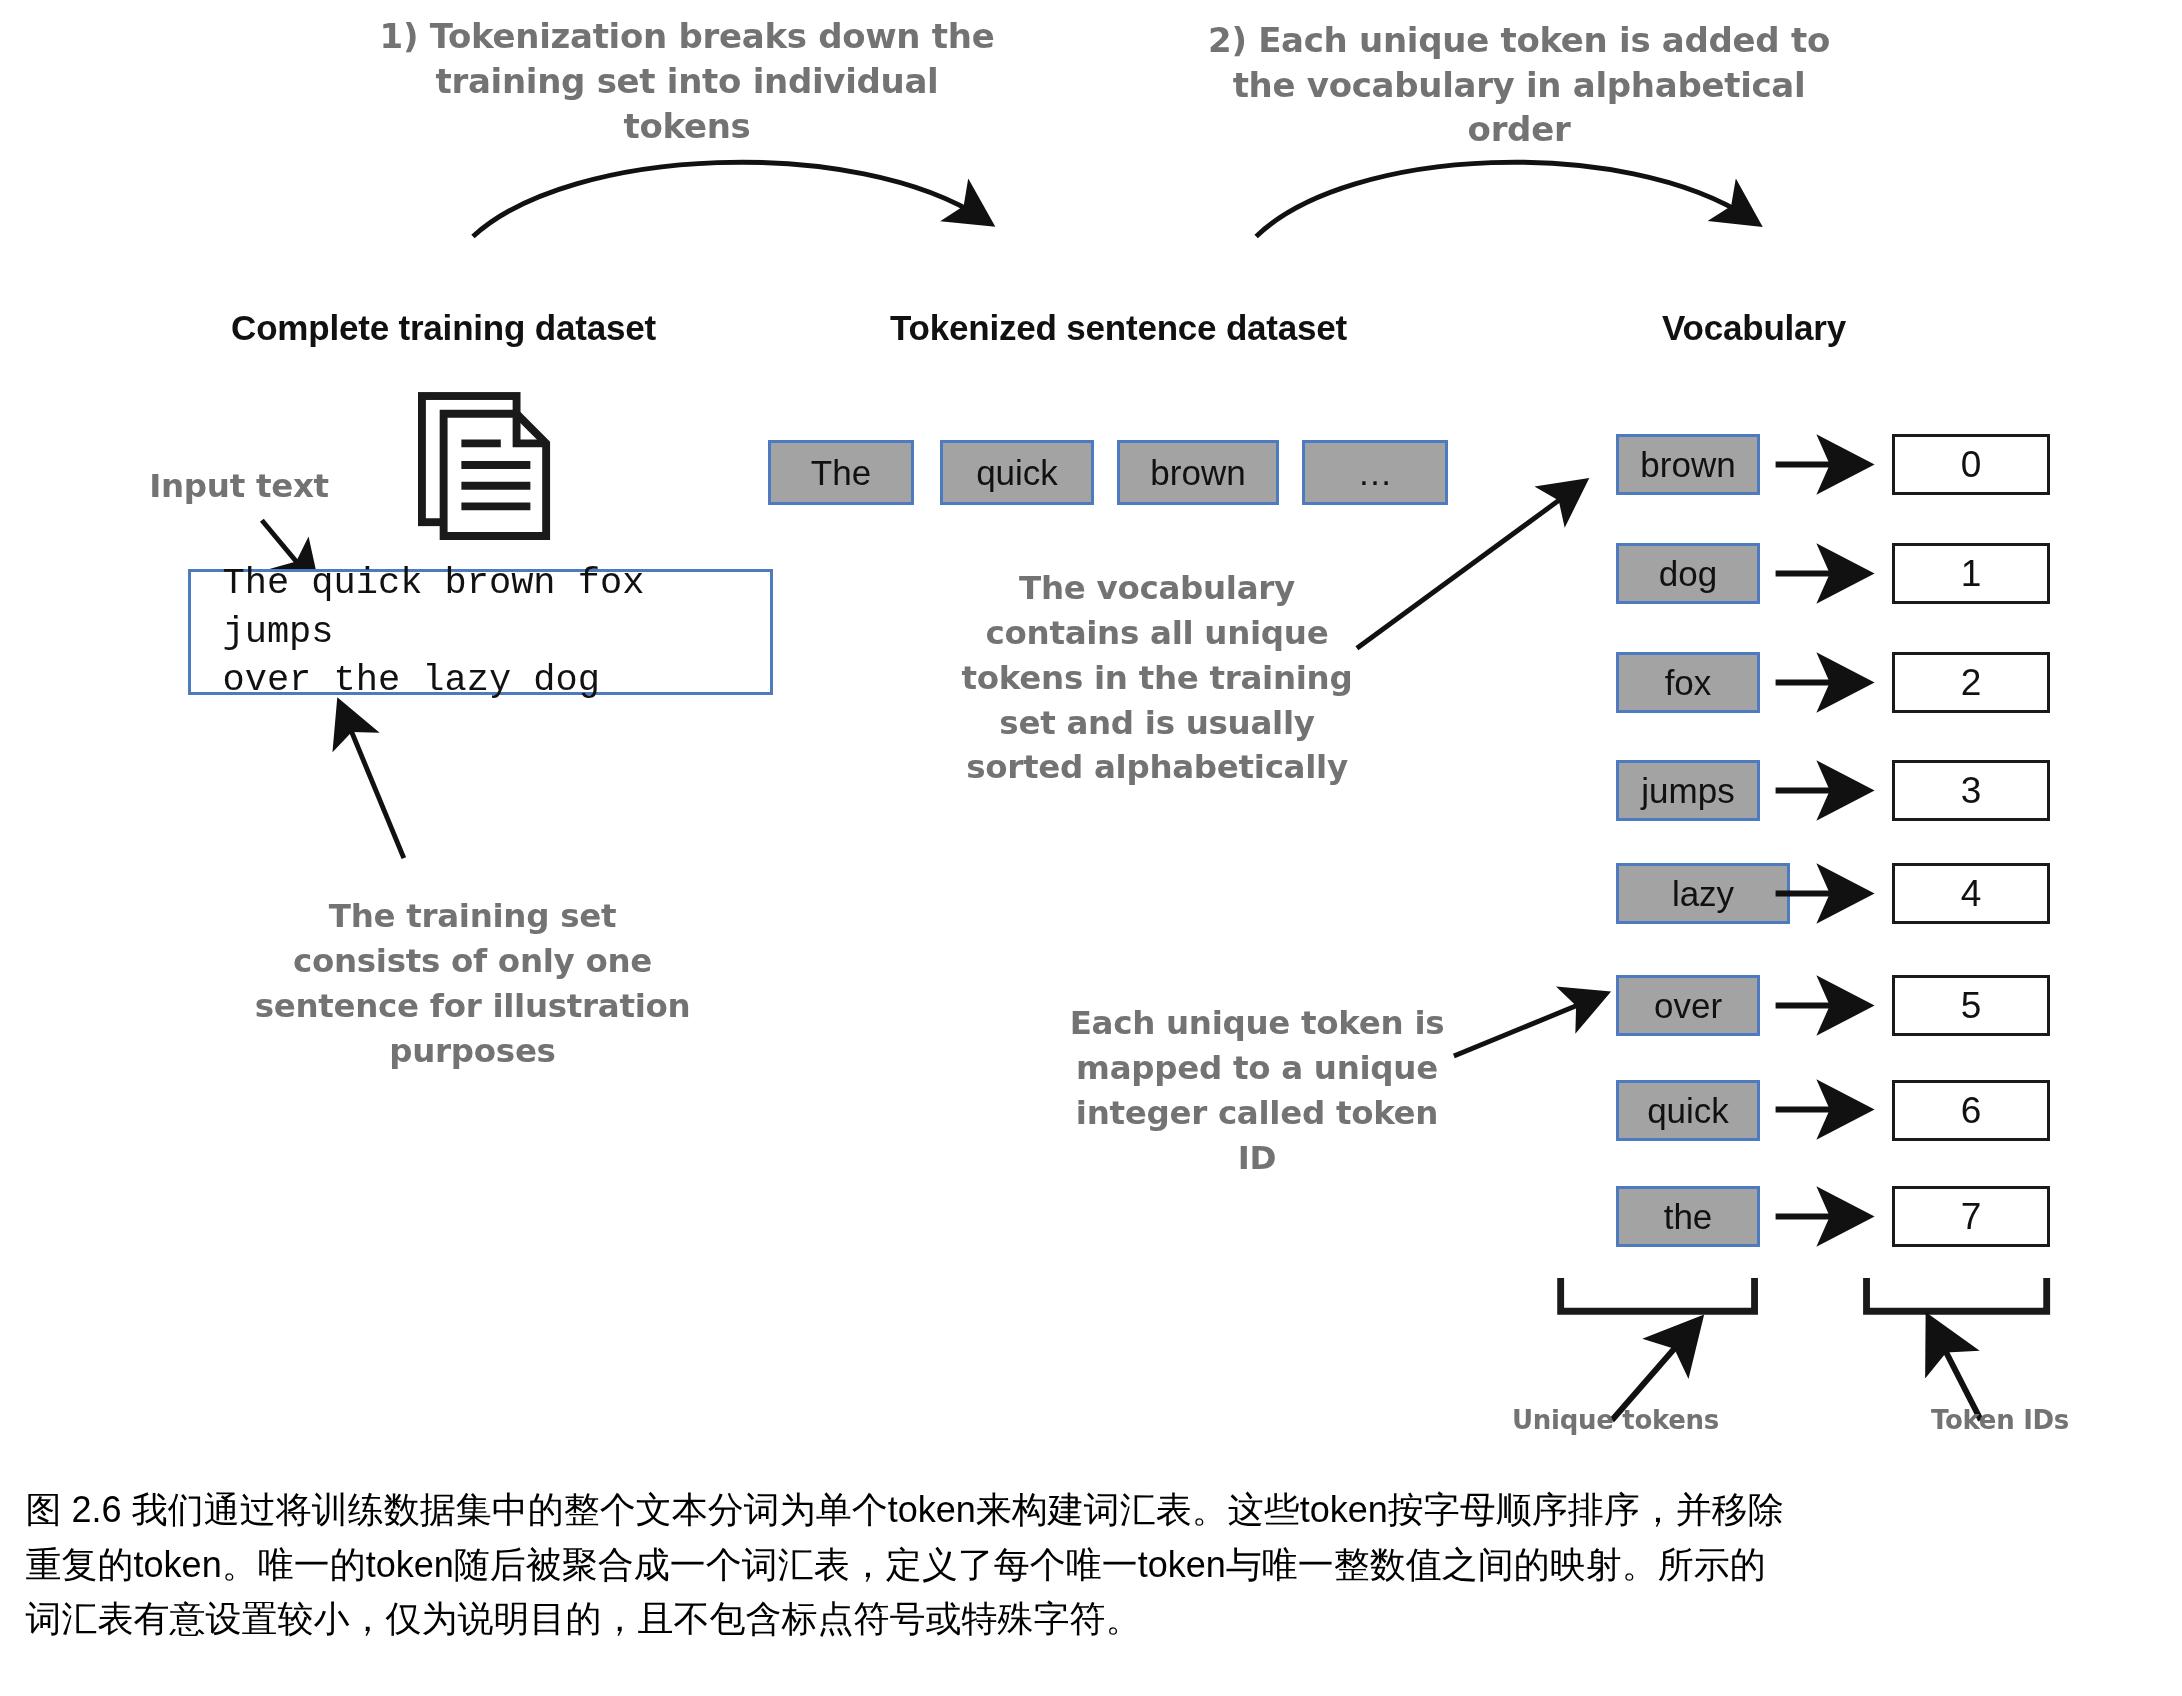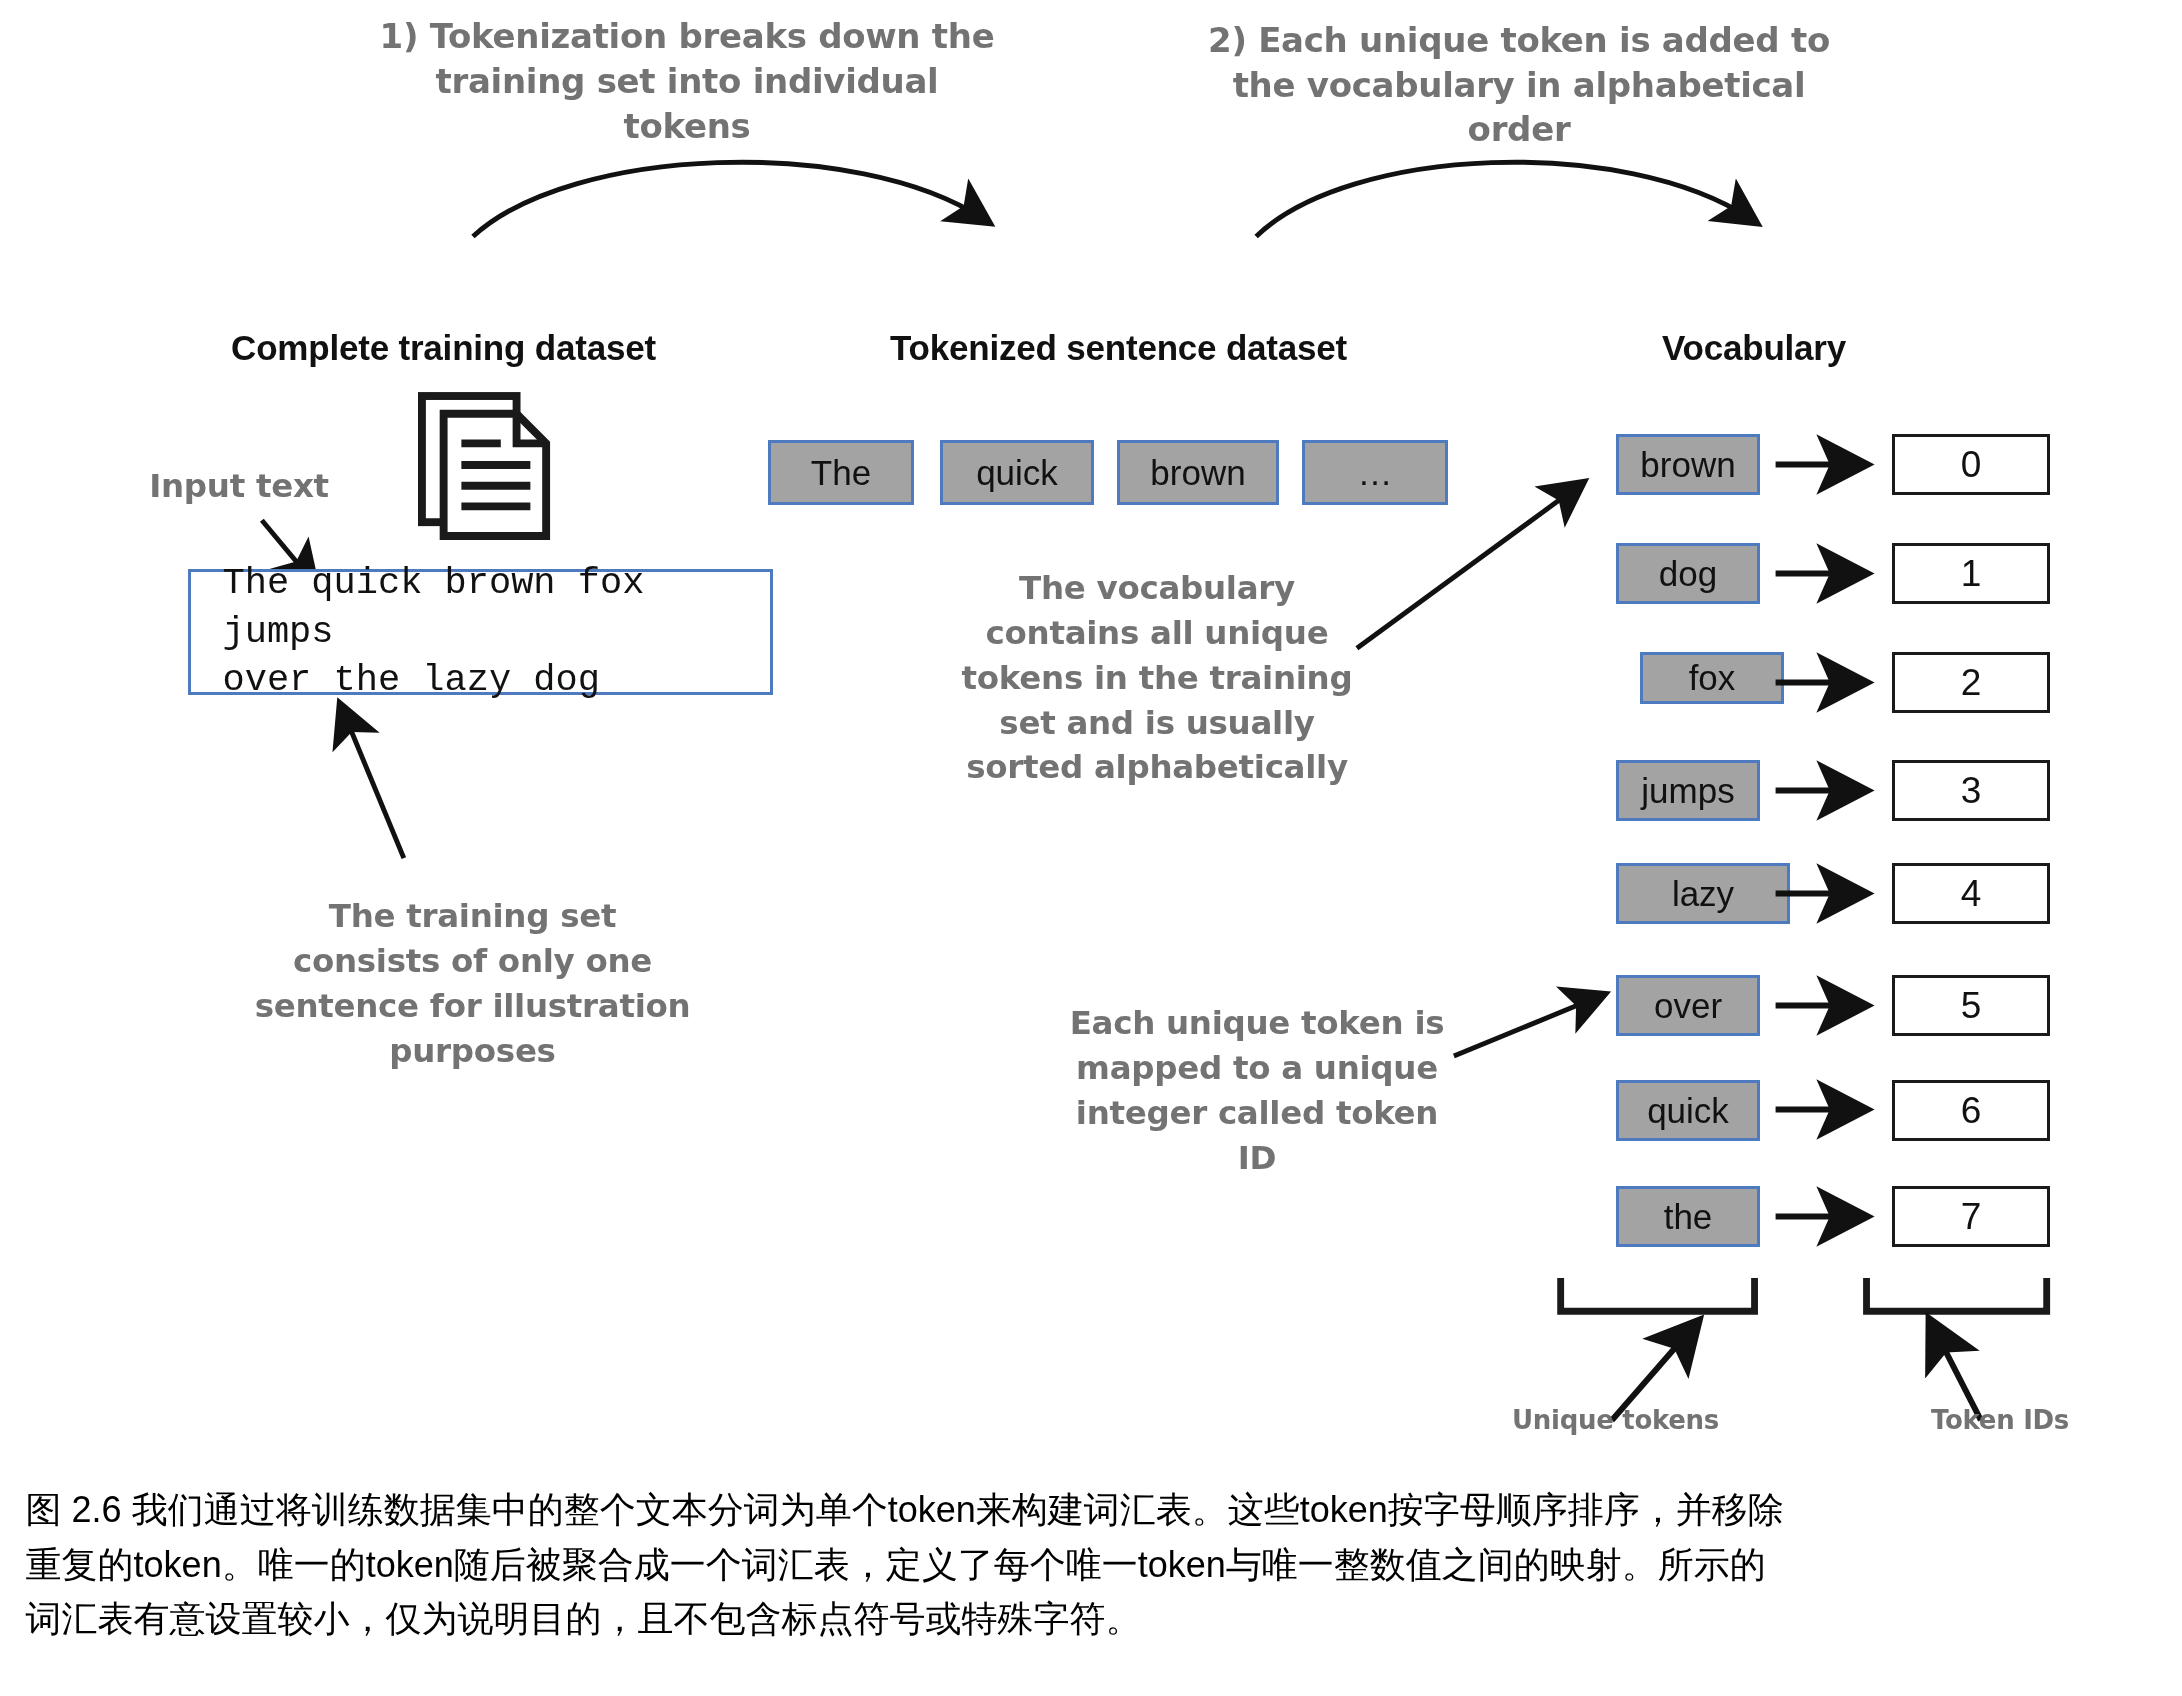--- a/index.html
+++ b/index.html
@@ -36,21 +36,20 @@
     line-height: 1.32;
     width: 630px;
   }
   .col-title {
     font-family: "Liberation Sans", sans-serif;
     font-weight: bold;
     font-size: 35px;
     color: #111111;
     text-align: center;
     letter-spacing: -0.2px;
-    margin-top: 20px;
   }
   .note {
     font-size: 32.5px;
     line-height: 1.38;
   }
   .small-note {
     font-size: 26px;
     line-height: 1.3;
   }
 
@@ -221,21 +220,21 @@
   <svg class="abs" style="left:1773px; top:558px;" width="110" height="33" viewBox="0 0 112 34">
     <defs>
         <marker id="m1" markerWidth="11" markerHeight="11" refX="7" refY="5.2" orient="auto">
           <path d="M0,0 L10,5.2 L0,10.4 L2.3,5.2 Z" fill="#111"></path>
         </marker>
       </defs>
     <line x1="2" y1="16" x2="86" y2="16" stroke="#111" stroke-width="6" marker-end="url(#m1)"></line>
   </svg>
   <div class="abs box-black id-box" style="left:1892px; top:543px; width:158px; height:61px;">1</div>
 
-  <div class="abs box-blue vocab-box" style="left:1616px; top:652px; width:144px; height:52px;margin-left:24px;">fox</div>
+  <div class="abs box-blue vocab-box" style="left:1616px; top:652px; width:144px; height:61px;">fox</div>
   <svg class="abs" style="left:1773px; top:667px;" width="110" height="33" viewBox="0 0 112 34">
     <defs>
         <marker id="m2" markerWidth="11" markerHeight="11" refX="7" refY="5.2" orient="auto">
           <path d="M0,0 L10,5.2 L0,10.4 L2.3,5.2 Z" fill="#111"></path>
         </marker>
       </defs>
     <line x1="2" y1="16" x2="86" y2="16" stroke="#111" stroke-width="6" marker-end="url(#m2)"></line>
   </svg>
   <div class="abs box-black id-box" style="left:1892px; top:652px; width:158px; height:61px;">2</div>
 

